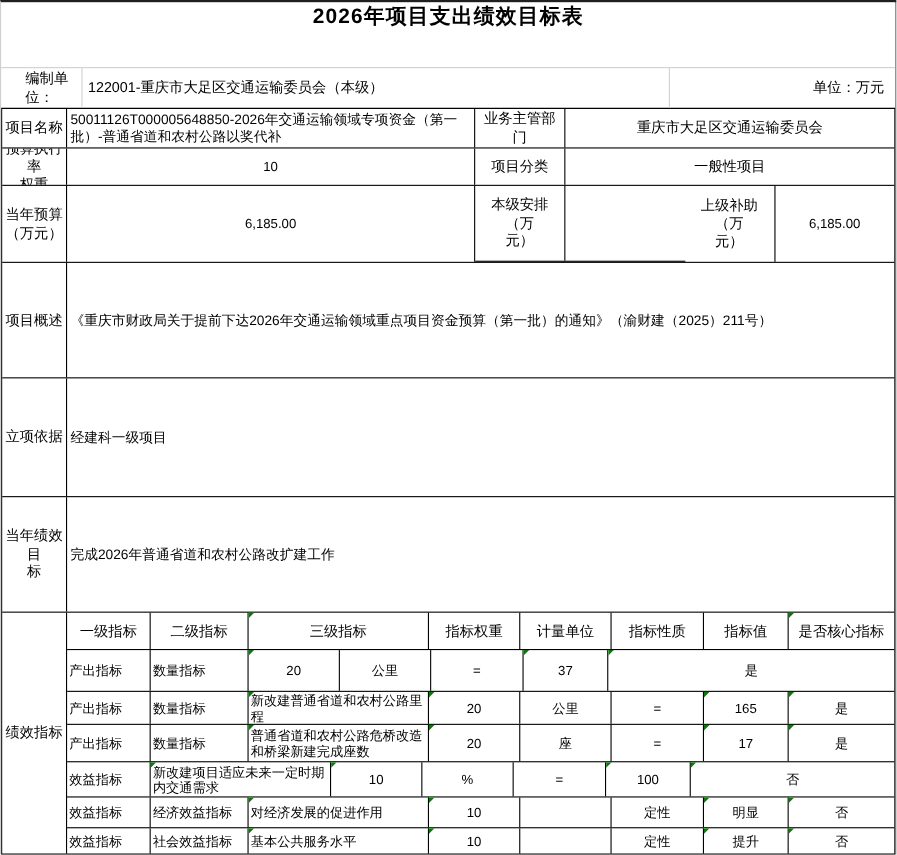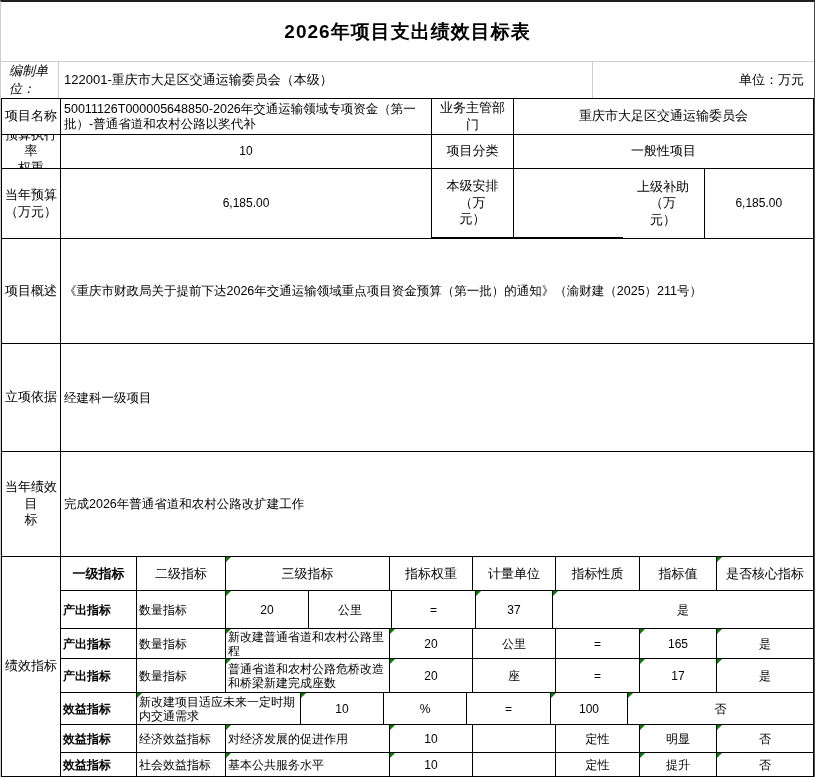--- a/index.html
+++ b/index.html
@@ -2,26 +2,26 @@
 <html><head>
 <meta charset="utf-8">
 <style>
   html,body{margin:0;padding:0;background:#ffffff;}
   .sheet{
     width:815px;height:777px;box-sizing:border-box;background:#ffffff;color:#000;
     border-top:2px solid #1f1f1f;border-left:1px solid #cfcfcf;border-right:1px solid #4a4a4a;
     font-family:"Liberation Sans",sans-serif;overflow:hidden;
   }
   
-  .title-area{height:60px;display:flex;align-items:center;justify-content:center;border-bottom:1px solid #cfcfcf;box-sizing:border-box;}
+  .title-area{height:60px;display:flex;align-items:flex-start;justify-content:center;border-bottom:1px solid #cfcfcf;box-sizing:border-box;}
   .title{font-size:19px;font-weight:bold;letter-spacing:1px;}
   
   .meta-row{height:36px;display:flex;box-sizing:border-box;}
   .meta-cell{box-sizing:border-box;display:flex;align-items:center;font-size:13px;}
-  .meta-label{width:58px;padding-left:8px;border-right:1px solid #cfcfcf;font-style:italic;}
+  .meta-label{width:74px;padding-left:22px;border-right:1px solid #cfcfcf;}
   .meta-value{width:534px;padding-left:5px;border-right:1px solid #cfcfcf;}
   .meta-unit{flex:1;justify-content:flex-end;padding-right:10px;}
   
   .tbl{border:1px solid #000;border-bottom:2px solid #000;box-sizing:border-box;}
   .trow{display:flex;border-bottom:1px solid #000;box-sizing:border-box;}
   .trow.no-bb{border-bottom:none;}
   .cell{
     box-sizing:border-box;border-right:1px solid #000;position:relative;
     display:flex;align-items:center;justify-content:center;text-align:center;
     font-size:13px;line-height:1.28;padding:1px 3px;overflow:hidden;
@@ -36,21 +36,21 @@
   .w-rest{flex:1;}
   .subcol{display:flex;flex:1;box-sizing:border-box;}
   .minirow{display:flex;flex:1;box-sizing:border-box;}
   .minirow.bb{border-bottom:1px solid #000;}
   
   .ptable{flex:1;display:flex;flex-direction:column;box-sizing:border-box;}
   .prow{display:flex;box-sizing:border-box;border-bottom:1px solid #000;}
   .prow.no-bb{border-bottom:none;}
   .pcell{font-size:12px;line-height:14px;padding:0 2px;}
   .phead .pcell{font-size:13px;}
-  .pc1{width:76px;font-weight:bold;}
+  .pc1{width:76px;}
   .pc2{width:89px;}
   .pc3{width:164px;}
   .pc4{width:83px;}
   .pc5{width:83px;}
   .pc6{width:84px;}
   .pc7{width:77px;}
   .pc8{flex:1;}
   
   .tri{position:absolute;top:0;left:0;width:0;height:0;border-top:5px solid #008000;border-right:5px solid transparent;}
 </style>

